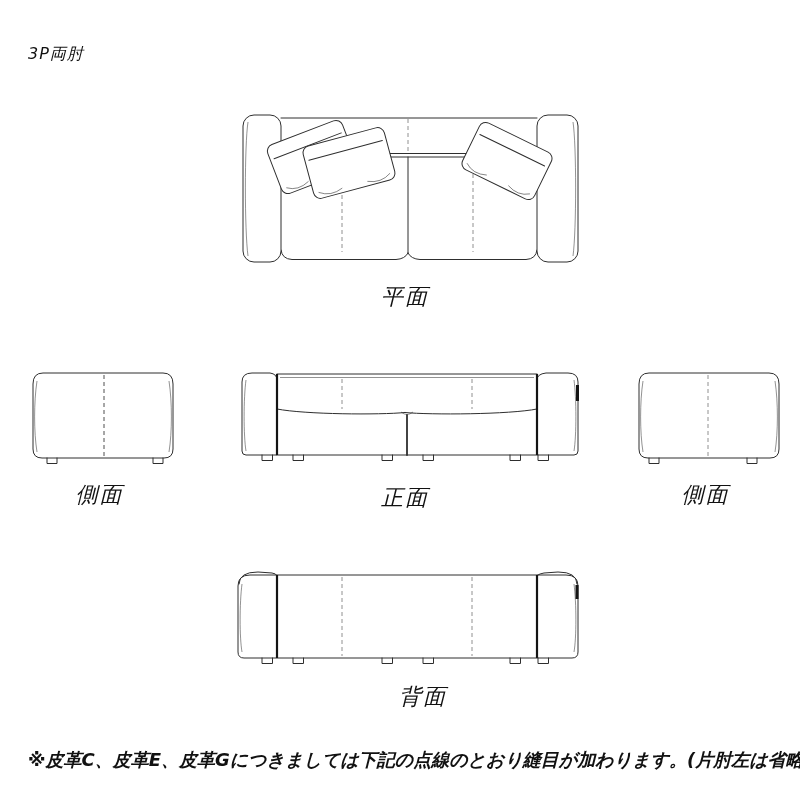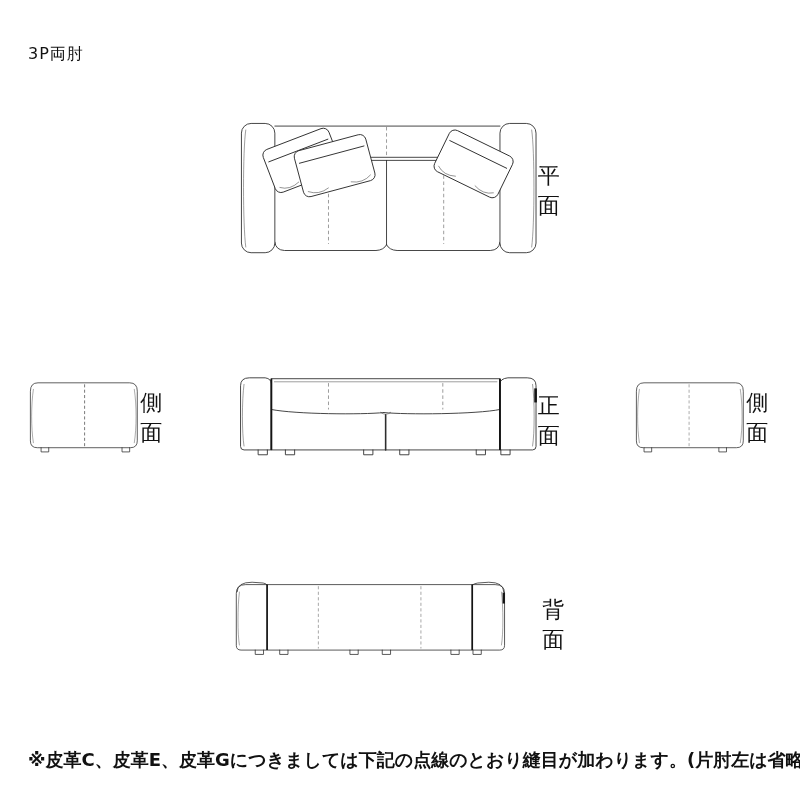--- a/index.html
+++ b/index.html
@@ -10,31 +10,31 @@
     --stitch-dark-color:#4f4f4f;
     --text-color:#111111;
   }
   html,body{margin:0;padding:0;}
   body{
     width:800px;height:800px;position:relative;overflow:hidden;
     background:var(--background);
     font-family:"DejaVu Sans","Liberation Sans",sans-serif;
     color:var(--text-color);
   }
-  .abs{position:absolute;}
+  .abs{position:absolute;font-style:italic;}
   .doc-title{left:28px;top:44px;font-size:16px;letter-spacing:1px;}
-  .view{display:flex;flex-direction:row;align-items:center;}
+  .view{display:flex;flex-direction:column;align-items:center;}
   .view-label{font-size:22px;letter-spacing:2px;color:var(--text-color);}
   #plan-view{left:230px;top:100px;width:350px;}
   #plan-view .view-label{margin-top:12px;}
   #side-left-view{left:22px;top:362px;width:155px;}
   #front-view{left:230px;top:358px;width:350px;}
   #front-view .view-label{margin-top:15px;}
   #side-right-view{left:628px;top:362px;width:155px;}
-  .side-label{margin-top:7px;}
+  .side-label{margin-top:13px;}
   #back-view{left:230px;top:568px;width:350px;}
   #back-view .view-label{margin-top:9px;margin-left:36px;}
   .footnote{
     left:28px;top:748px;width:760px;
     font-size:18px;font-weight:bold;line-height:1.3;
     letter-spacing:0px;white-space:nowrap;
   }
   svg{display:block;}
   .ln{fill:none;stroke:var(--line-color);stroke-width:1;stroke-linecap:round;}
   .ln-f{fill:#ffffff;stroke:var(--line-color);stroke-width:1;}

